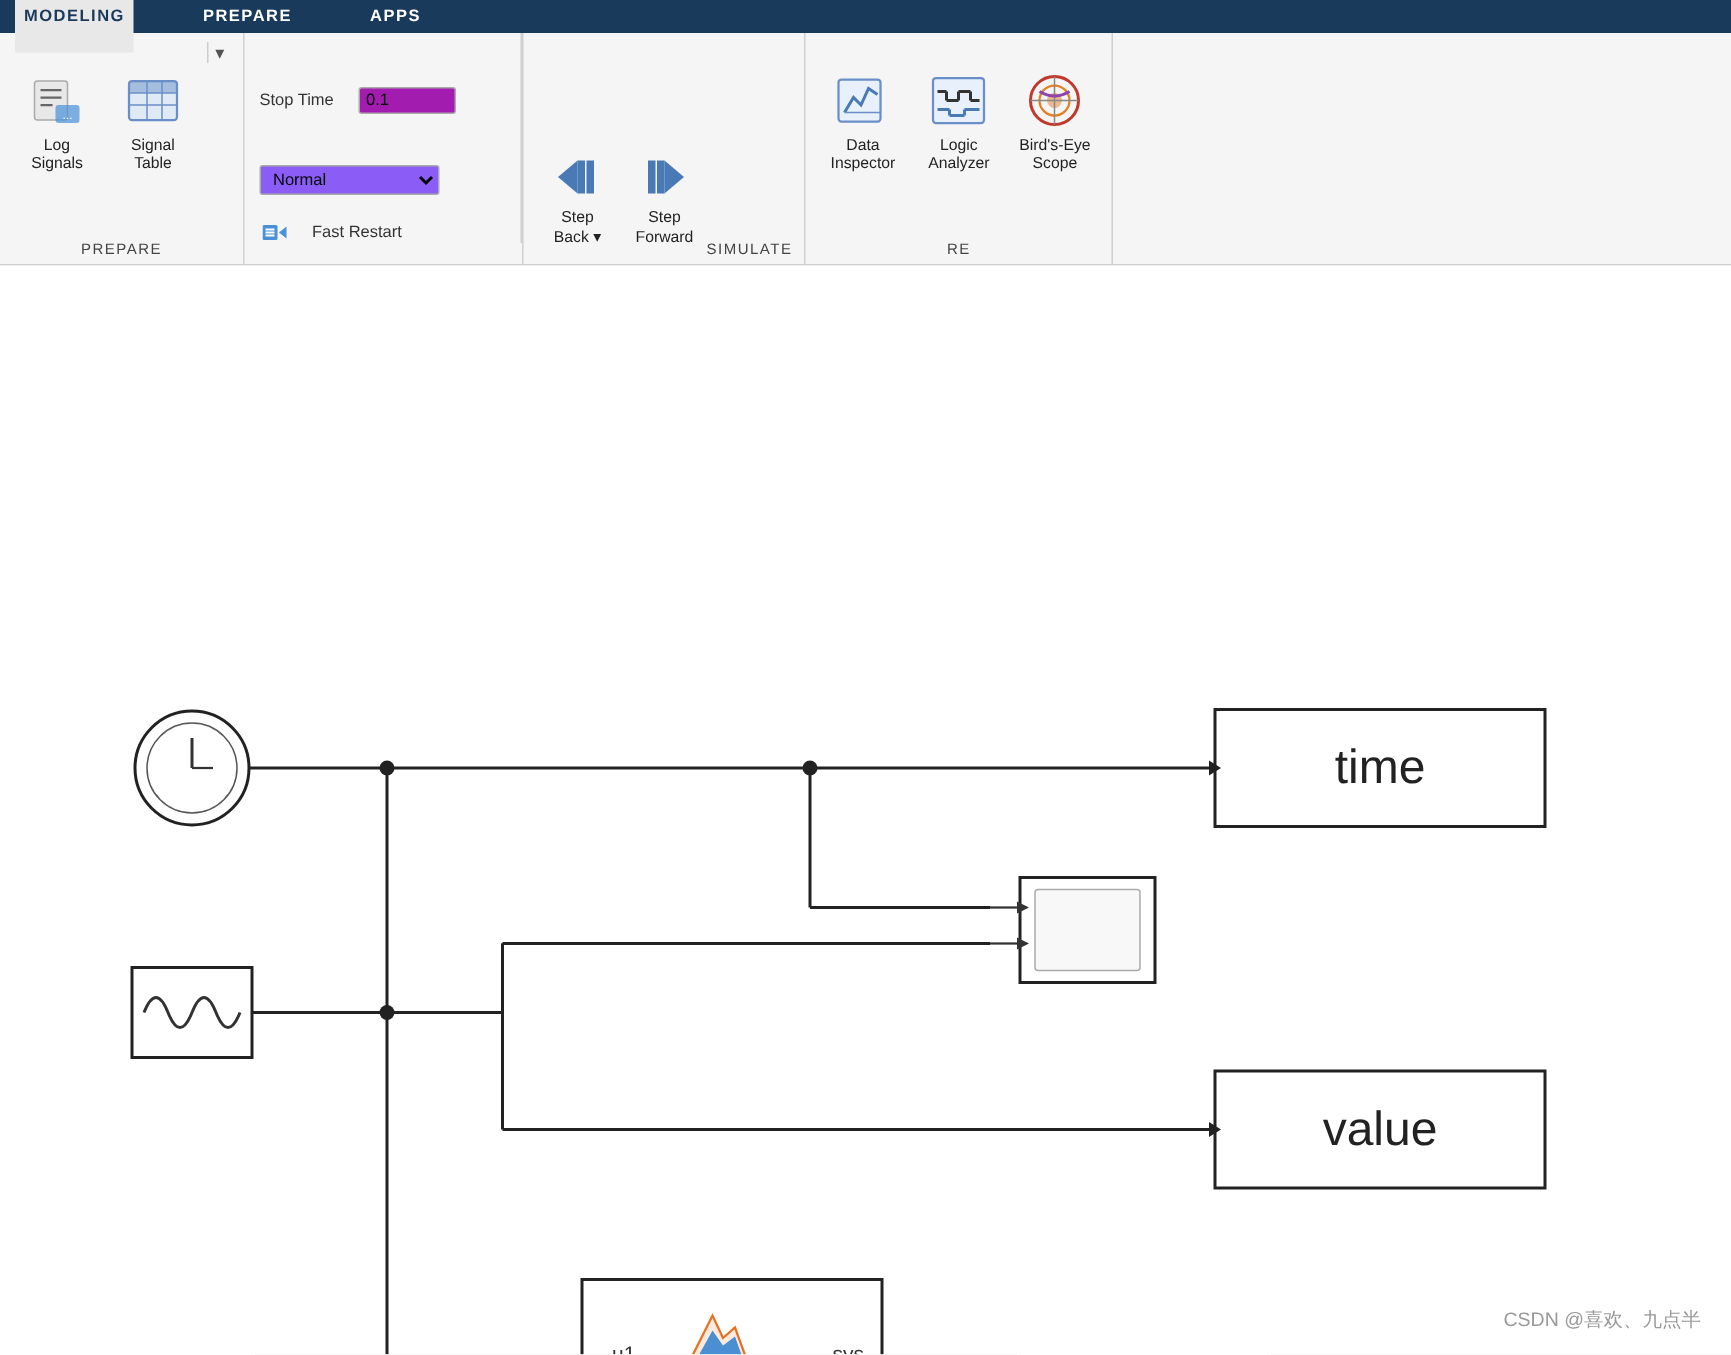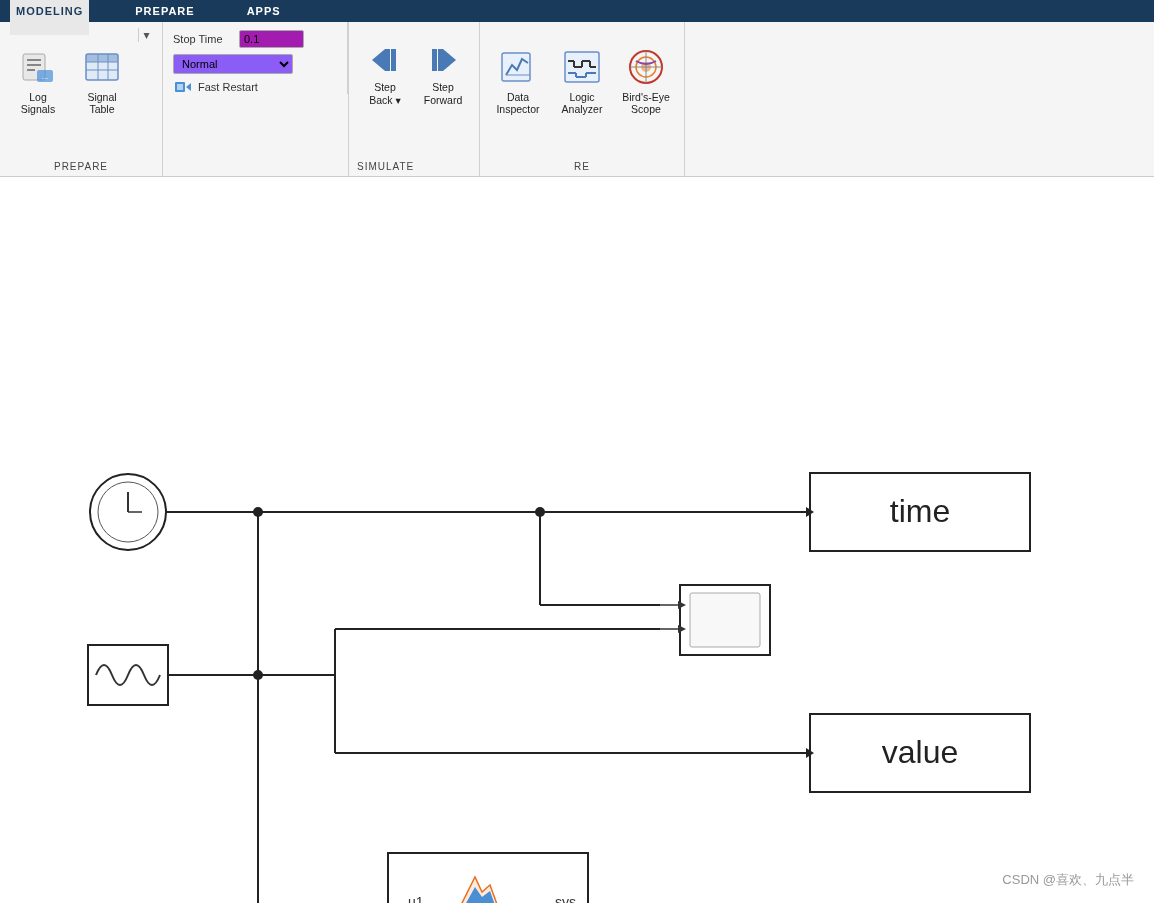--- a/index.html
+++ b/index.html
@@ -132,20 +132,21 @@
       justify-content: center;
       padding: 8px 10px 0 10px;
       gap: 6px;
       border-right: 1px solid #d0d0d0;
       min-width: 185px;
     }
     .sim-controls-row {
       display: flex;
       align-items: center;
       gap: 6px;
+      margin-top: 28px;
     }
     .sim-label {
       font-size: 11px;
       color: #333;
       width: 60px;
     }
     .sim-input {
       border: 1px solid #aaa;
       border-radius: 2px;
       padding: 2px 4px;
@@ -158,39 +159,39 @@
       border-radius: 2px;
       padding: 2px 4px;
       font-size: 11px;
       width: 120px;
       background: #8b5cf6;
       cursor: pointer;
     }
     .fast-restart-row {
       display: flex;
       align-items: center;
-      gap: 5px;
+      gap: 15px;
       font-size: 11px;
       color: #333;
       cursor: pointer;
       padding-left: 2px;
+      margin-top: 12px;
     }
     .fast-restart-icon {
       width: 18px;
       height: 14px;
       display: flex;
       align-items: center;
       justify-content: center;
     }
 
     
     .simulate-section {
       display: flex;
-      flex-direction: column;
-      align-items: flex-start;
+      align-items: flex-end;
       border-right: 1px solid #d0d0d0;
       padding: 6px 8px 0 8px;
     }
     .simulate-btns {
       display: flex;
       flex-direction: row;
       align-items: flex-start;
       gap: 2px;
       flex: 1;
     }

